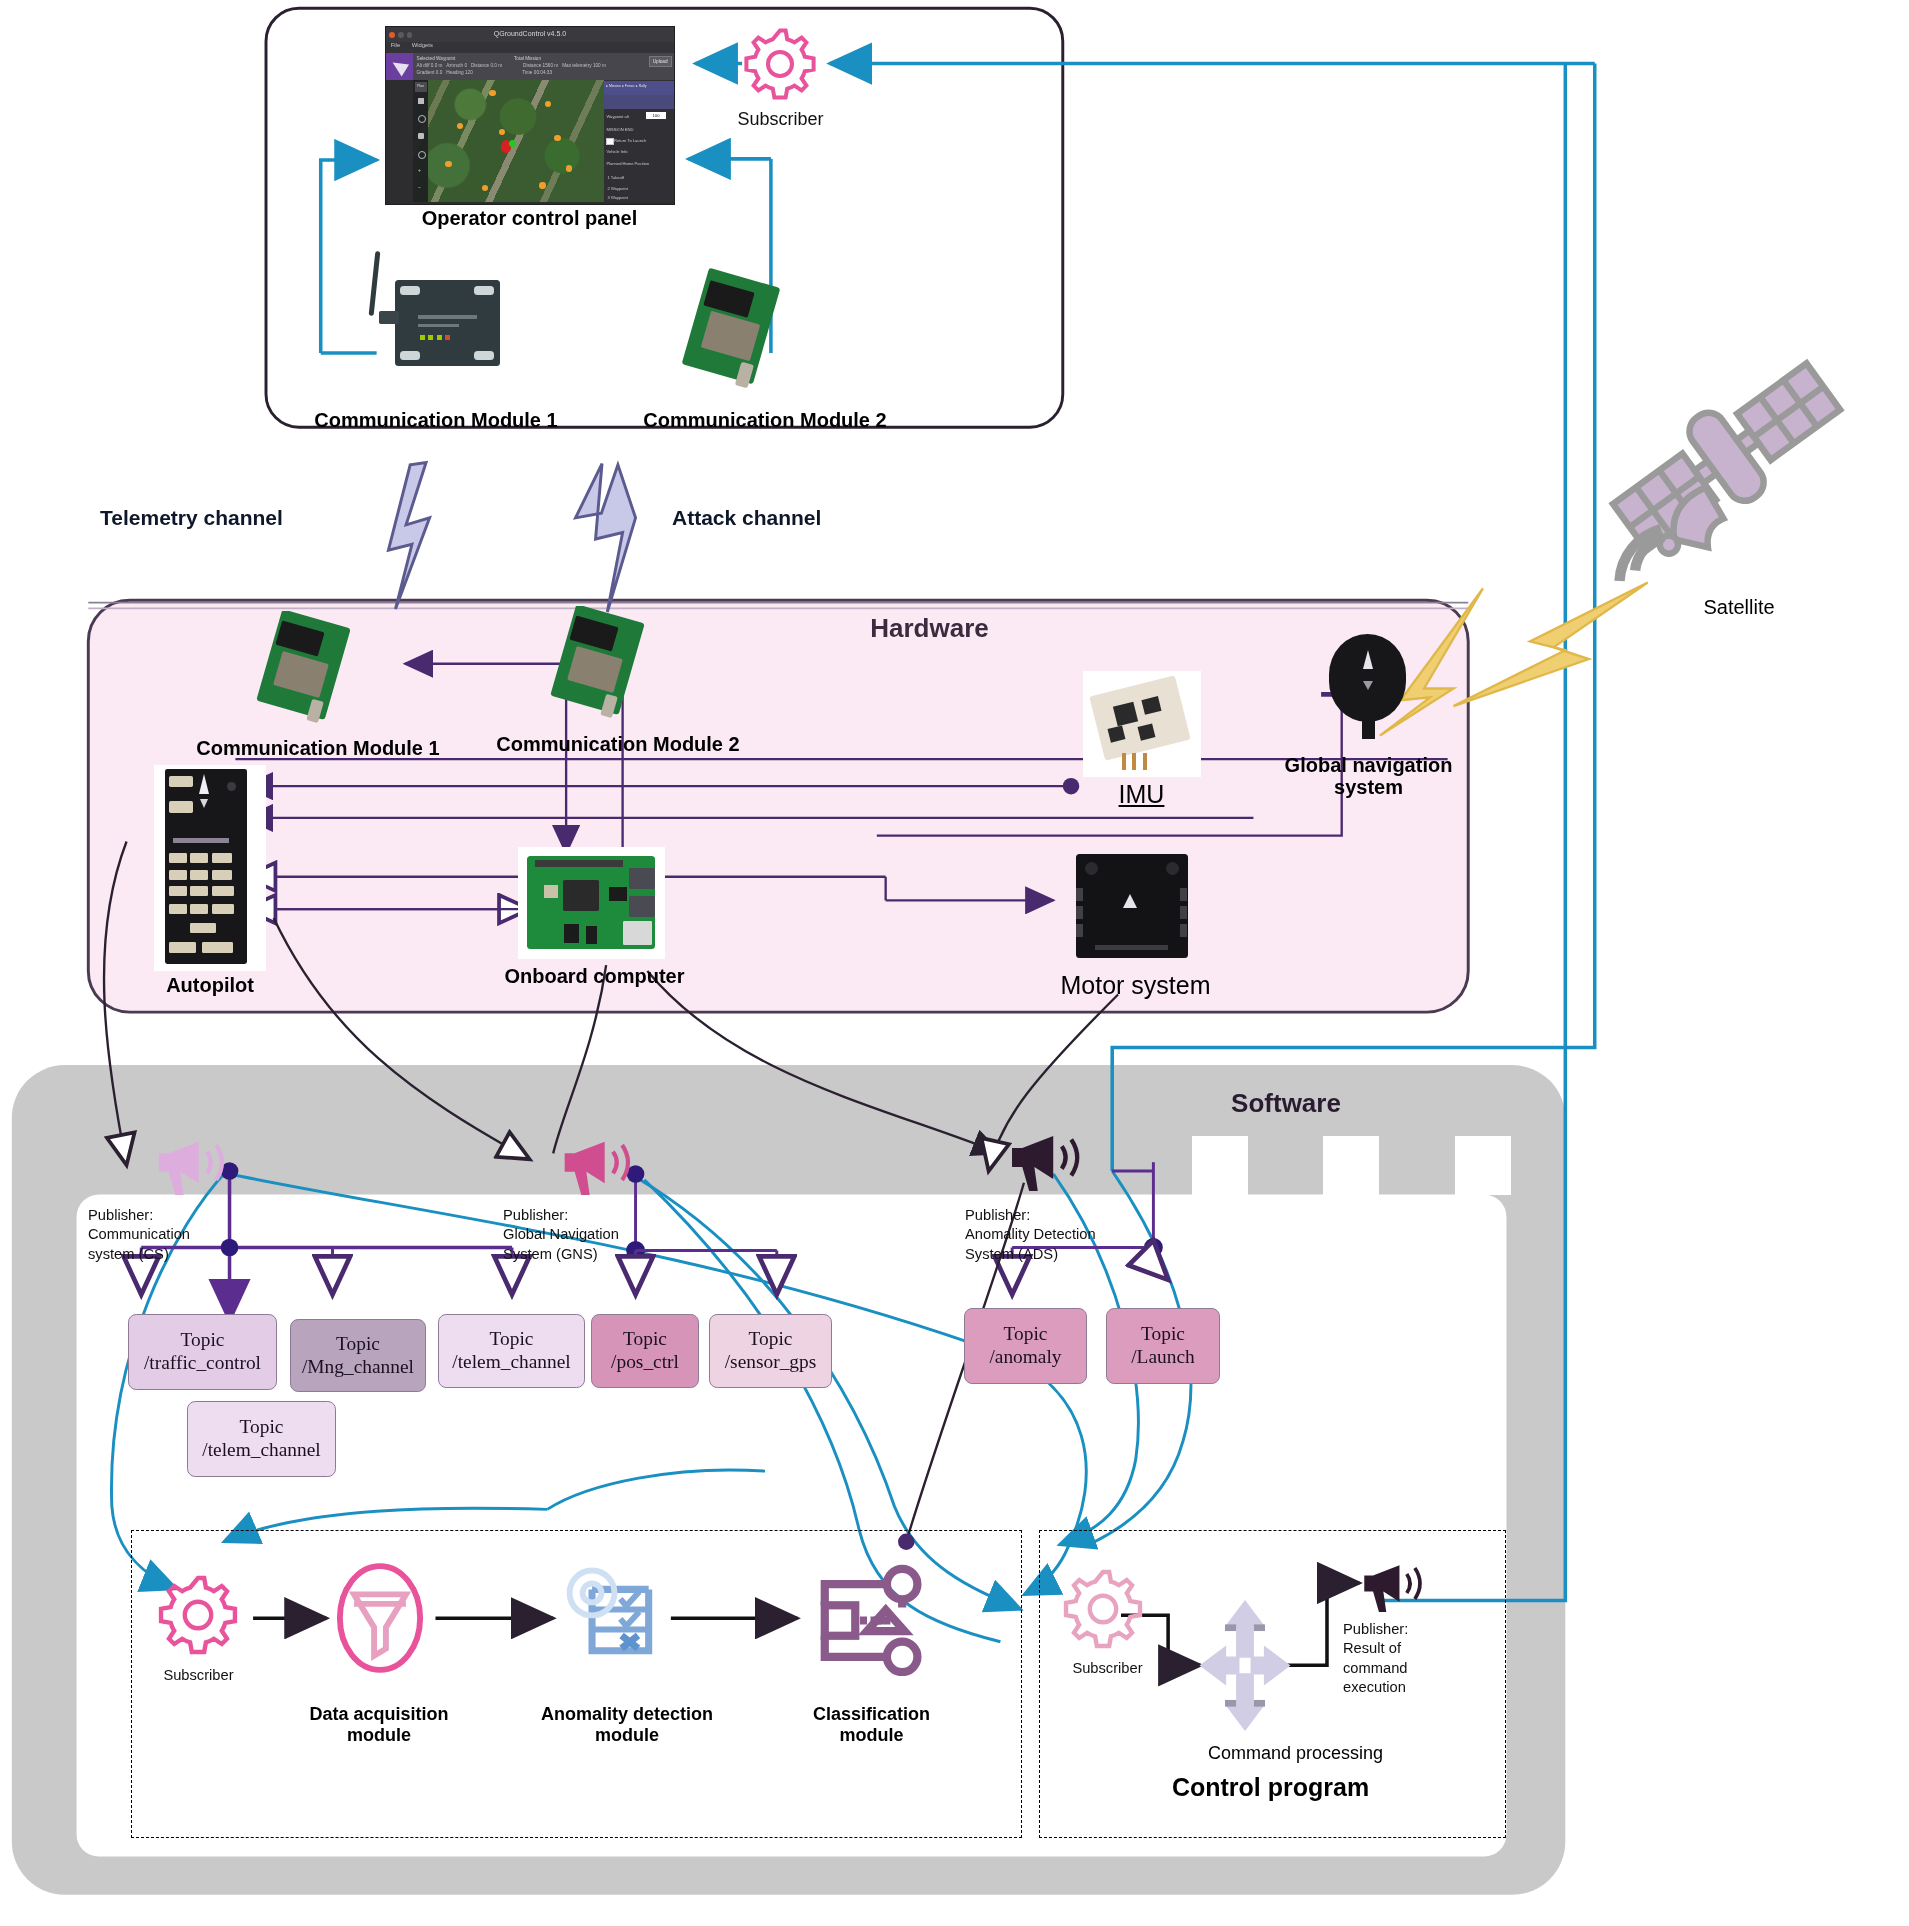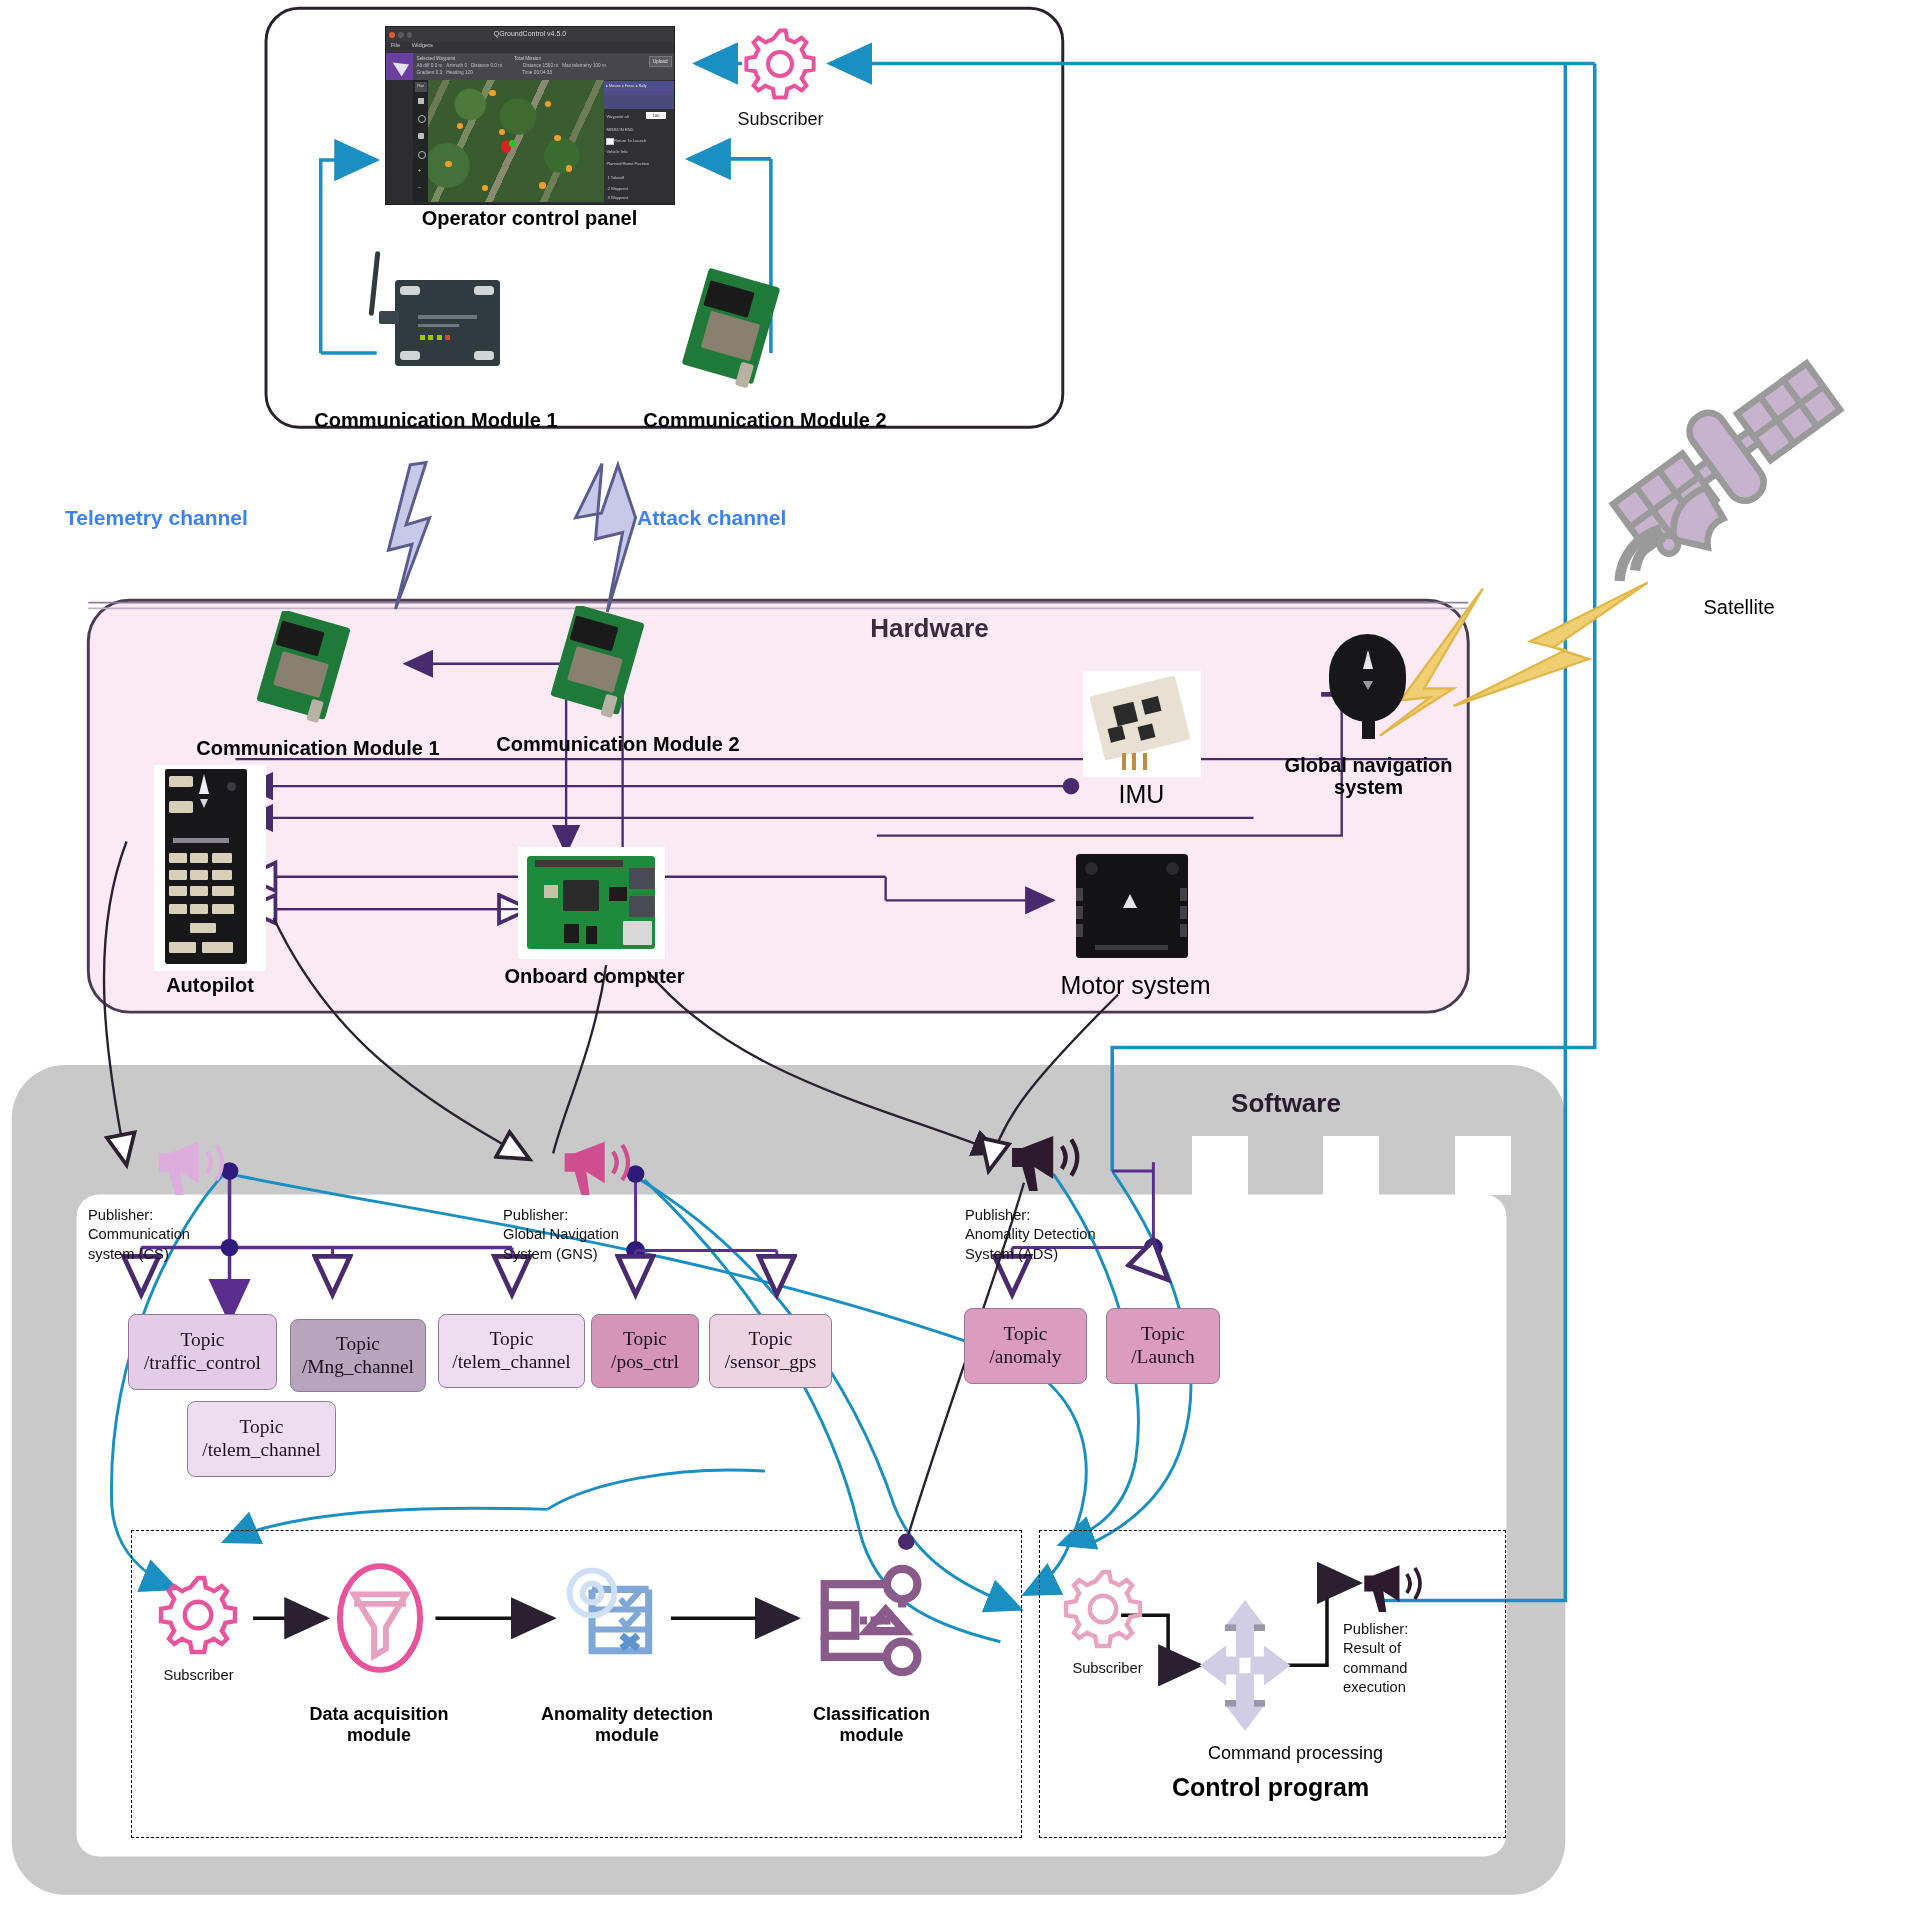--- a/index.html
+++ b/index.html
@@ -7,21 +7,21 @@
        font-family:"Liberation Sans",sans-serif;}
   .stage{position:absolute;left:0;top:0;width:1909px;height:1926px;}
   .abs{position:absolute;}
   svg.layer{position:absolute;left:0;top:0;width:1909px;height:1926px;pointer-events:none;}
   .lbl{position:absolute;color:#000;font-family:"Liberation Sans",sans-serif;
        text-align:center;line-height:1.12;white-space:pre-line;}
   .hw-title{font-size:26px;font-weight:bold;color:#3b2b3f;}
   .sw-title{font-size:26px;font-weight:bold;color:#2a1b30;}
   .dev-cap{font-size:20px;font-weight:bold;color:#000;}
   .dev-cap-thin{font-size:20px;font-weight:normal;color:#000;}
-  .chan-cap{font-size:21px;font-weight:bold;color:#3b82f6;}
+  .chan-cap{font-size:21px;font-weight:bold;color:#0f172a;margin-left:35px;}
   .pub-cap{font-size:14.7px;font-weight:normal;color:#111;line-height:1.32;}
   .sub-cap{font-size:14.7px;font-weight:normal;color:#111;}
   .mod-cap{font-size:18px;font-weight:bold;color:#000;line-height:1.15;margin-top:20px;}
   .sect-cap{font-size:25px;font-weight:bold;color:#000;}
   .cmd-cap{font-size:18px;font-weight:normal;color:#000;}
   .topic{position:absolute;border:1.2px solid #8d7b96;border-radius:8.2px;
          display:flex;flex-direction:column;align-items:center;justify-content:center;
          font-family:"Liberation Serif",serif;font-size:19.4px;color:#1a1020;
          line-height:1.18;text-align:left;}
   .topic .t1{display:block;}
@@ -347,21 +347,21 @@
   <div class="imgbox" style="left:1083px;top:671px;width:118px;height:106px;background:#ffffff;">
     <div class="abs" style="left:13px;top:14px;width:88px;height:66px;background:#e8e0d2;border-radius:2.9px;transform:rotate(-14deg);"></div>
     <div class="abs" style="left:32px;top:33px;width:21px;height:20px;background:#2a2a2a;transform:rotate(-14deg);"></div>
     <div class="abs" style="left:60px;top:27px;width:16.5px;height:15.3px;background:#2a2a2a;transform:rotate(-14deg);"></div>
     <div class="abs" style="left:26px;top:56px;width:15.3px;height:14px;background:#2a2a2a;transform:rotate(-14deg);"></div>
     <div class="abs" style="left:56px;top:54px;width:15.3px;height:14px;background:#2a2a2a;transform:rotate(-14deg);"></div>
     <div class="abs" style="left:39px;top:82px;width:3.5px;height:16.5px;background:#c08a42;"></div>
     <div class="abs" style="left:49px;top:82px;width:3.5px;height:16.5px;background:#c08a42;"></div>
     <div class="abs" style="left:60px;top:82px;width:3.5px;height:16.5px;background:#c08a42;"></div>
   </div>
-  <div class="lbl dev-cap-thin" style="left:1053px;top:780px;width:177px;font-size:25px;">IMU</div>
+  <div class="lbl dev-cap-thin" style="left:1053px;top:780px;width:177px;font-size:25px;text-decoration:underline;">IMU</div>
 
   <div class="imgbox" style="left:1309px;top:630px;width:118px;height:118px;">
     <div class="abs" style="left:20px;top:3.5px;width:77px;height:88px;background:#17171a;border-radius:50%/46%;"></div>
     <div class="abs" style="left:53px;top:88px;width:13px;height:21px;background:#17171a;"></div>
     <div class="abs" style="left:54px;top:20px;width:0;height:0;border-left:5.3px solid transparent;border-right:5.3px solid transparent;border-bottom:19px solid #e6e6ea;"></div>
     <div class="abs" style="left:54px;top:51px;width:0;height:0;border-left:5.3px solid transparent;border-right:5.3px solid transparent;border-top:9.4px solid #9a9aa2;"></div>
   </div>
   <div class="lbl dev-cap" style="left:1233px;top:754px;width:271px;">Global navigation
 system</div>
 

